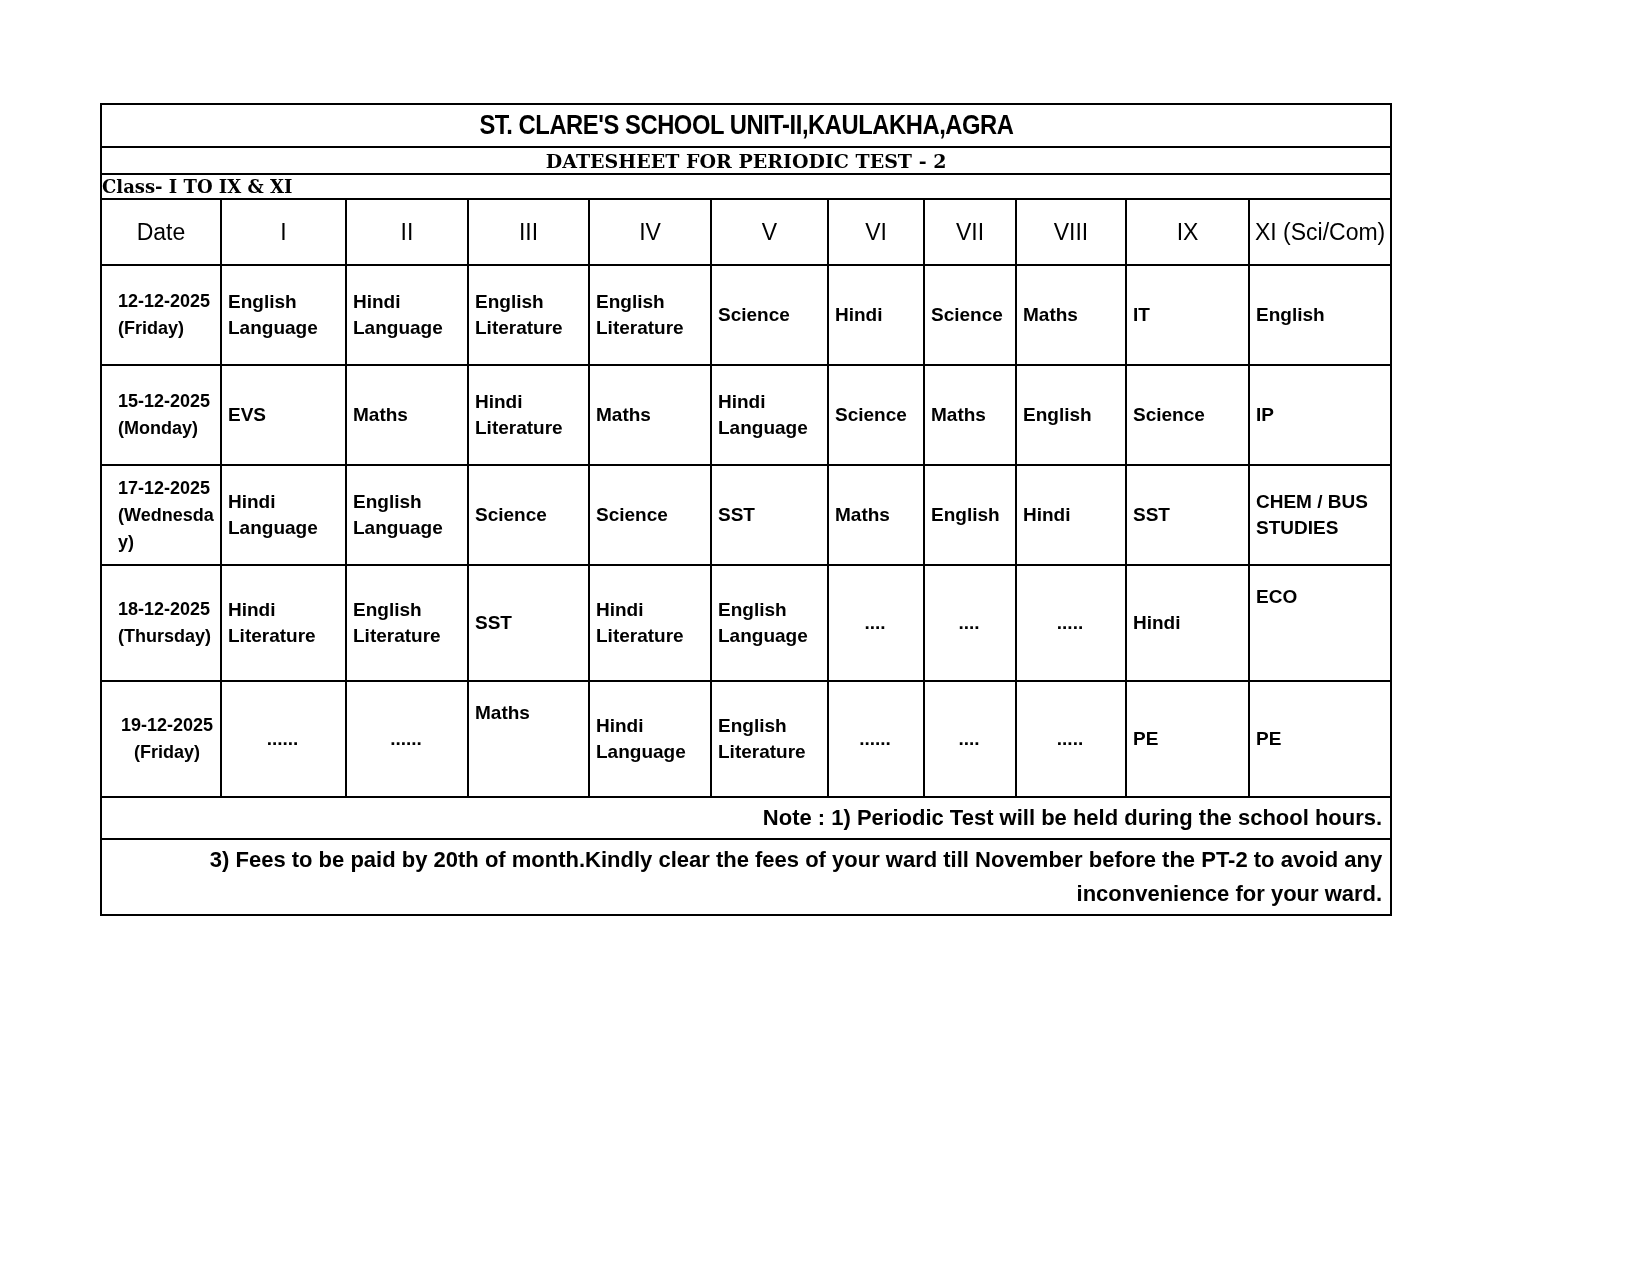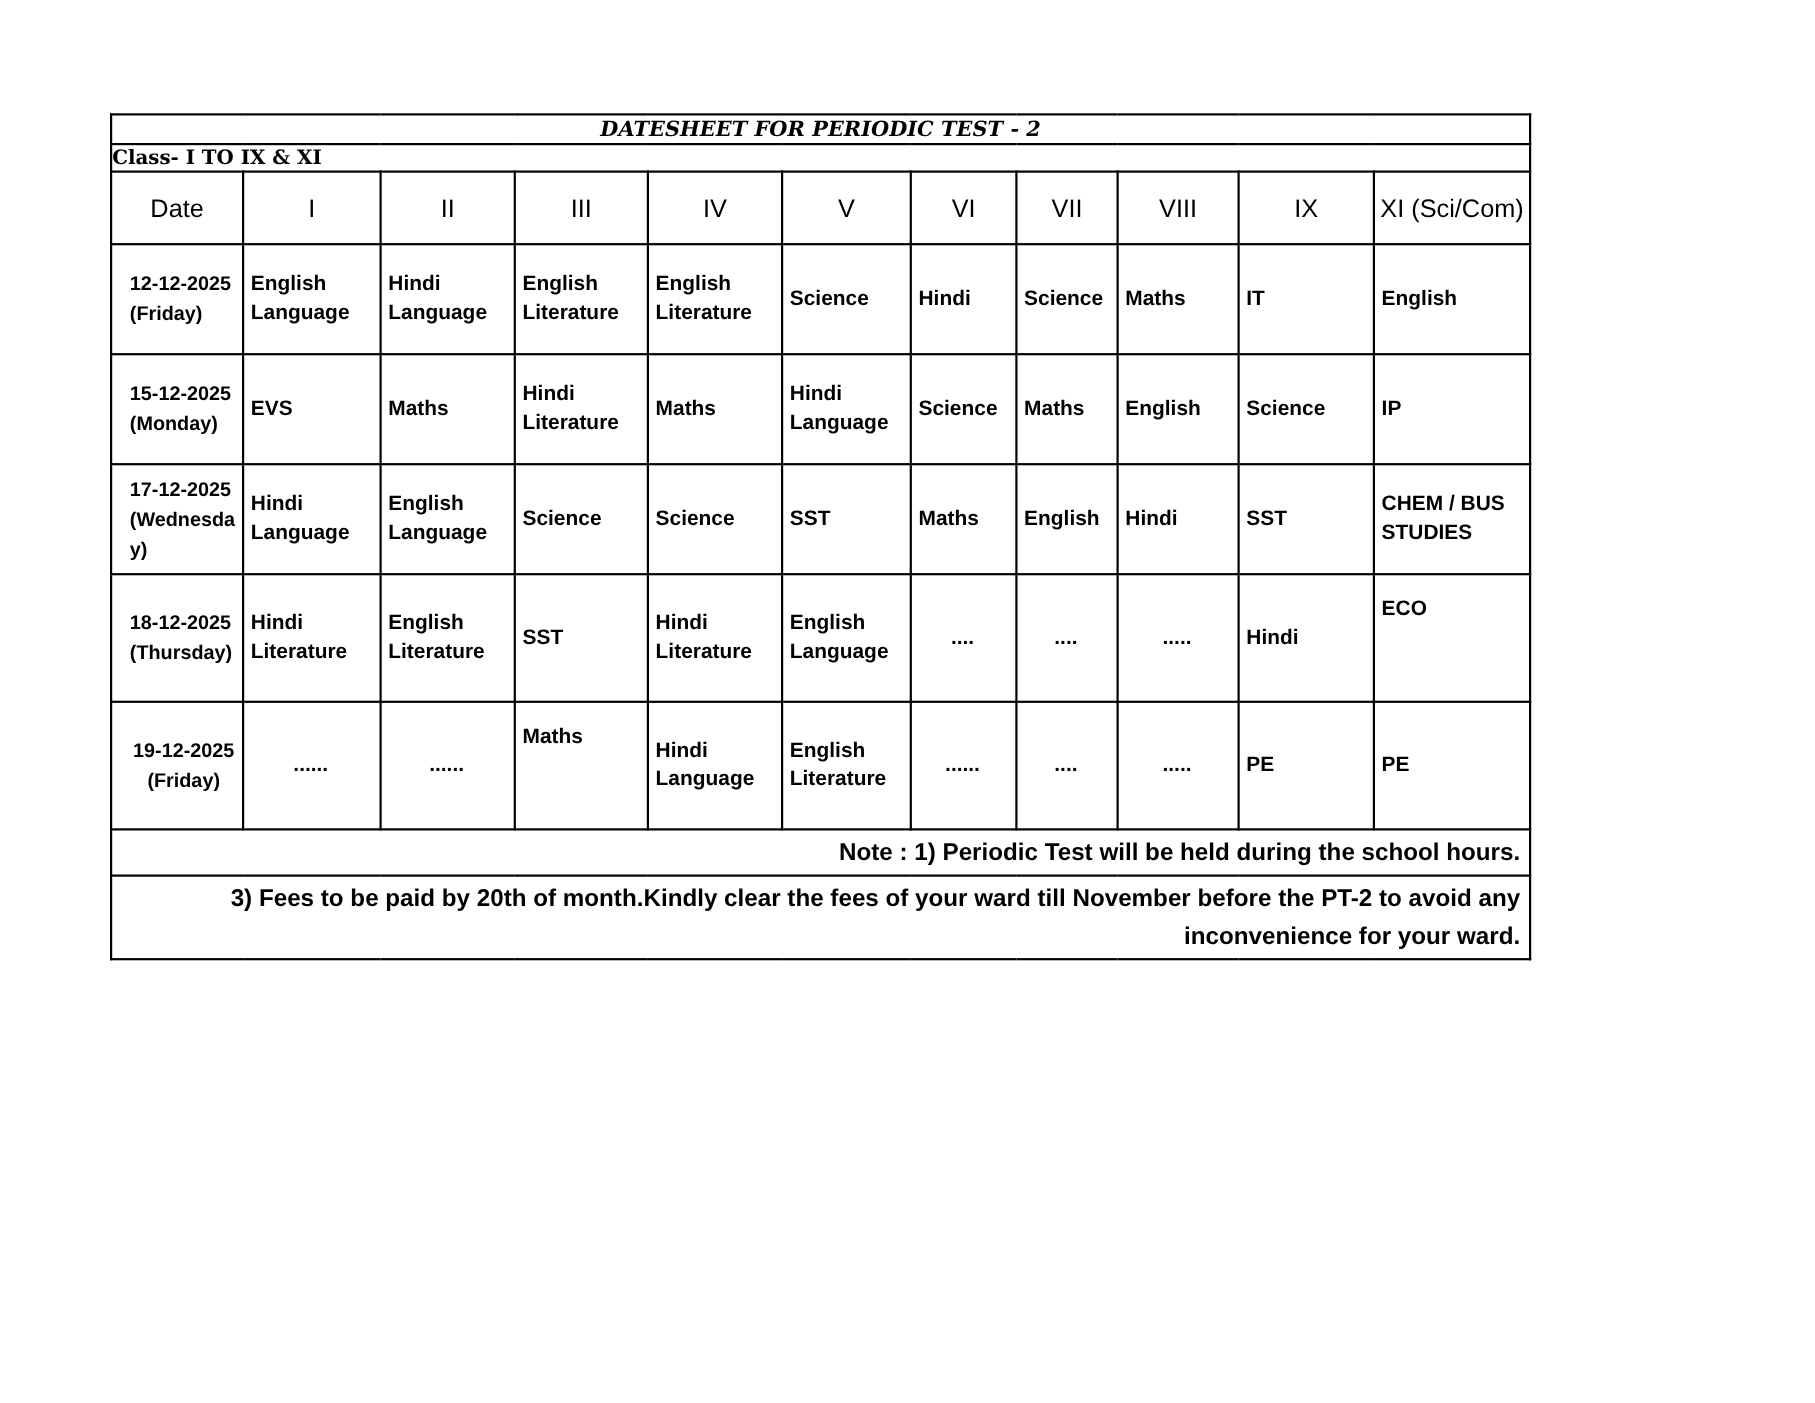--- a/index.html
+++ b/index.html
@@ -5,21 +5,21 @@
   html,body{margin:0;padding:0;background:#ffffff;}
   body{width:1650px;height:1275px;position:relative;font-family:"Liberation Sans",sans-serif;color:#000;}
   .sheet{position:absolute;left:100px;top:103px;width:1290px;}
   table{border-collapse:collapse;table-layout:fixed;width:1290px;}
   td,th{border:2px solid #000;vertical-align:middle;overflow:hidden;}
   
   .title-row td{height:41px;text-align:center;padding:0;}
   .title-text{display:inline-block;transform:scaleX(0.88);transform-origin:center;
     font-weight:bold;font-size:27px;letter-spacing:-0.5px;white-space:nowrap;}
   .sub-row td{height:25px;text-align:center;font-family:"DejaVu Serif",serif;
-    font-weight:bold;font-size:19px;padding:0;font-style:italic;}
+    font-weight:bold;font-size:19px;padding:0;}
   .class-row td{height:23px;text-align:left;font-family:"DejaVu Serif",serif;
     font-weight:bold;font-size:18px;padding:0;}
   
   .head-row th{height:64px;text-align:center;font-weight:normal;font-size:23px;padding:0;}
   
   .data-row td{height:94px;font-weight:bold;font-size:19px;line-height:1.35;
     padding:2px 4px 2px 6px;text-align:left;overflow-wrap:break-word;}
   .data-row td.date{font-size:18px;line-height:1.5;padding-left:16px;}
   .data-row td.cdate{text-align:center;}
   .data-row td.c{text-align:center;padding-left:2px;}
@@ -42,20 +42,25 @@
         <col style="width:122px">
         <col style="width:117px">
     <col style="width:96px">
         <col style="width:92px">
         <col style="width:110px">
     <col style="width:123px">
         <col style="width:142px">
   </colgroup>
 
   <tbody>
+        <tr class="title-row">
+    <td colspan="11">
+      <span class="title-text">ST. CLARE'S SCHOOL UNIT-II,KAULAKHA,AGRA</span>
+    </td>
+  </tr>
   <tr class="sub-row">
     <td colspan="11">DATESHEET FOR PERIODIC TEST - 2</td>
   </tr>
   <tr class="class-row">
     <td colspan="11">Class- I TO IX &amp; XI</td>
   </tr>
 
   <tr class="head-row">
     <th>Date</th>
     <th>I</th>

